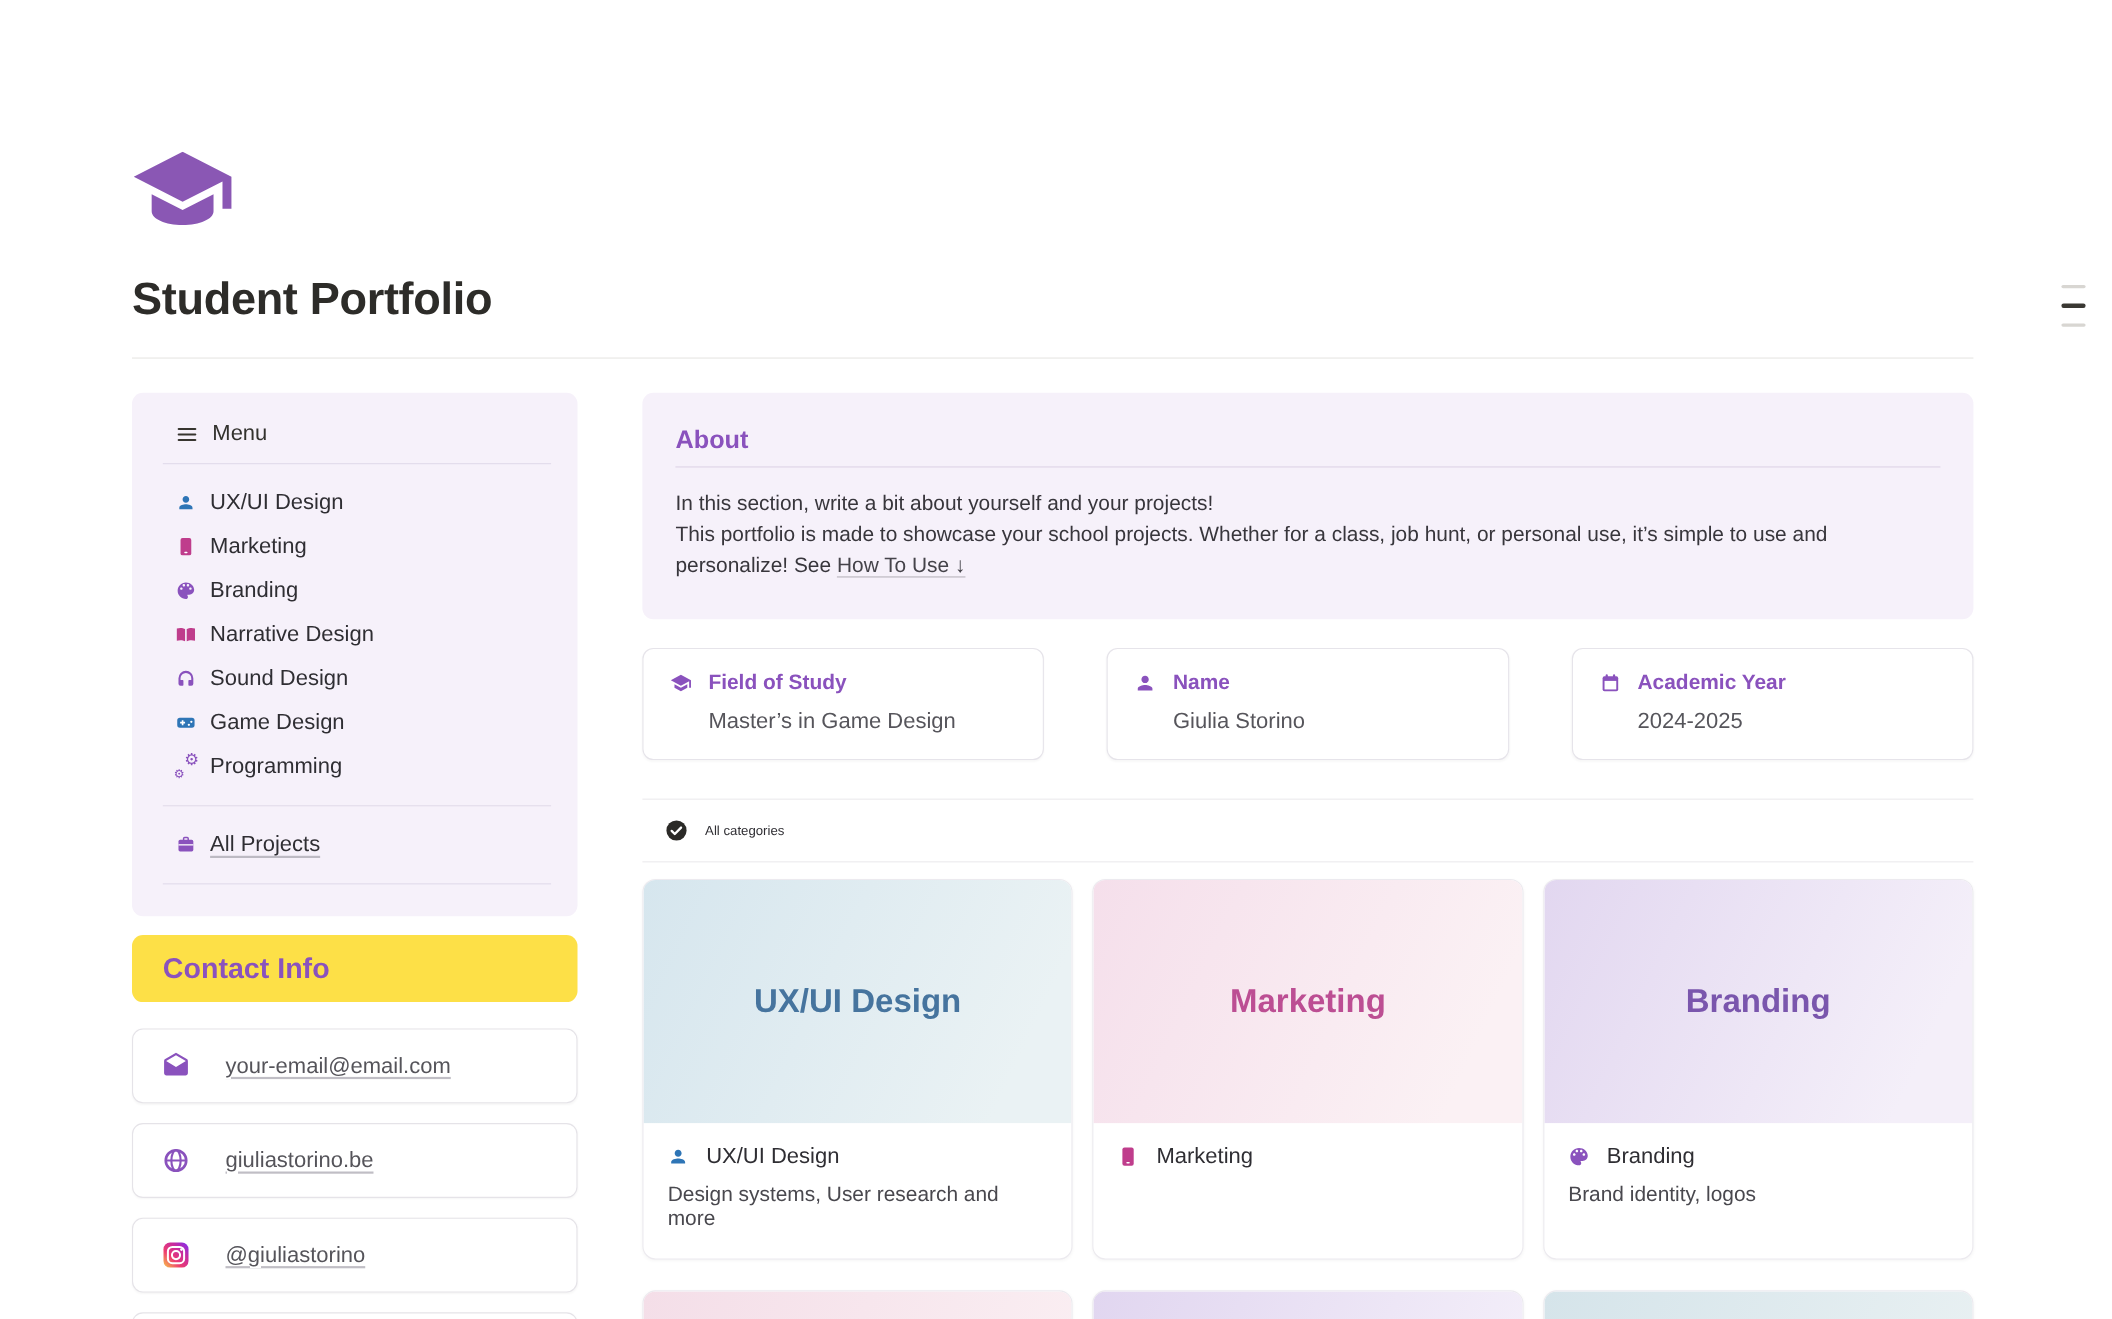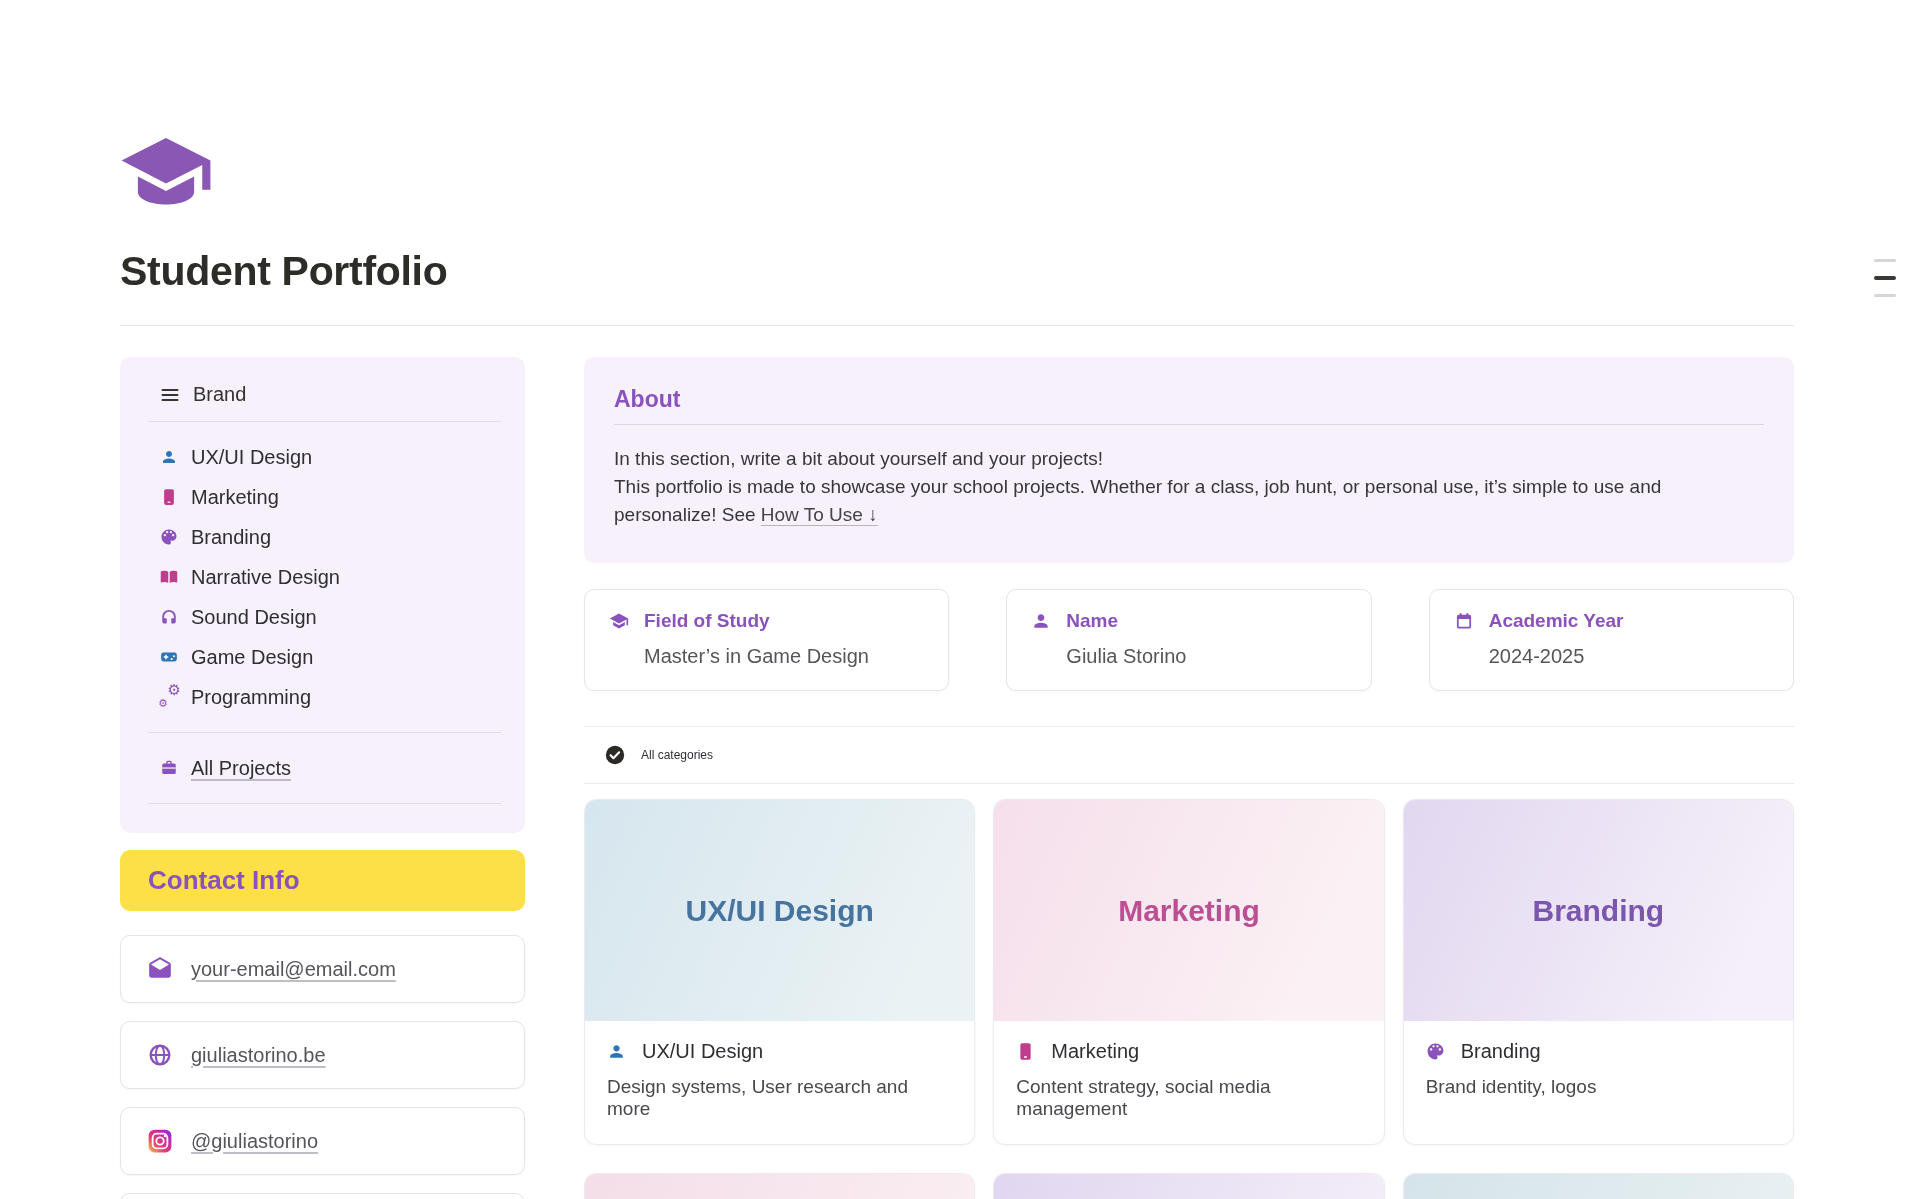--- a/index.html
+++ b/index.html
@@ -33,21 +33,21 @@
   .ic-blue{fill:#2e75b6;}
   .ic-pink{fill:#bf3d8c;}
   .ic-purple{fill:#8a52bd;}
   .link-underline{text-decoration:underline;text-decoration-color:#bdbac3;text-underline-offset:4px;}
   .gears{position:relative;display:inline-block;width:18px;height:18px;flex:0 0 18px;color:#8a52bd;font-family:"DejaVu Sans",sans-serif;line-height:1;}
   .gears .g1{position:absolute;right:-3px;top:-5px;font-size:15px;}
   .gears .g2{position:absolute;left:-2px;bottom:-3px;font-size:11px;}
 
   
   .contact-head{background:#fde047;border-radius:10px;margin-top:17px;padding:15px 0 15px 28px;font-size:26px;font-weight:700;color:#8a52bd;}
-  .contact-card{margin-top:18px;background:#fff;border:1px solid #e5e3e8;border-radius:10px;height:66px;display:flex;align-items:center;gap:18px;padding-left:26px;box-shadow:0 1px 2px rgba(0,0,0,.04);cursor:pointer;}
+  .contact-card{margin-top:18px;background:#fff;border:1px solid #e5e3e8;border-radius:10px;height:66px;display:flex;align-items:center;gap:32px;padding-left:26px;box-shadow:0 1px 2px rgba(0,0,0,.04);cursor:pointer;}
   .contact-card.first{margin-top:24px;}
   .ci{width:26px;height:26px;flex:0 0 26px;}
   .contact-label{font-size:20px;color:#55545a;text-decoration:underline;text-decoration-color:#c0bec5;text-underline-offset:4px;}
 
   
   .about-card{background:#f6f1fa;border-radius:10px;padding:26px 30px 22px;}
   .about-title{margin:0 0 9px;font-size:23px;font-weight:700;color:#8a52bd;line-height:32px;}
   .about-divider{border:none;border-top:1px solid #ddd3e6;margin:0 0 20px;}
   .about-p{margin:0 0 12px;font-size:19px;line-height:28px;color:#38363c;max-width:1160px;}
   .about-p.last{margin:0;}
@@ -111,21 +111,21 @@
 
     <div class="columns">
 
       <div class="sidebar">
 
         <div class="menu-card">
           <div class="menu-head">
             <svg viewBox="0 0 24 24" fill="none">
                 <path d="M3 6h18M3 12h18M3 18h18" stroke="#37352f" stroke-width="2.4" stroke-linecap="round"></path>
               </svg>
-            <span>Brand</span>
+            <span>Menu</span>
           </div>
           <hr class="menu-divider">
 
           <div class="menu-item">
             <svg class="mi ic-blue" viewBox="0 0 24 24">
                 <path d="M12 12c2.21 0 4-1.79 4-4s-1.79-4-4-4-4 1.79-4 4 1.79 4 4 4zm0 2c-2.67 0-8 1.34-8 4v2h16v-2c0-2.66-5.33-4-8-4z"></path>
               </svg>
             <span>UX/UI Design</span>
           </div>
 
@@ -312,21 +312,20 @@
               <span class="cat-title">Marketing</span>
             </div>
             <div class="cat-body">
               <div class="cat-label-row">
                 <svg class="ci2 ic-pink" viewBox="0 0 24 24">
                     <rect x="5.5" y="1.5" width="13" height="21" rx="2.4"></rect>
                     <rect x="10" y="18" width="4" height="1.8" rx=".9" fill="#fff"></rect>
                   </svg>
                 <span>Marketing</span>
               </div>
-              <div class="cat-desc">Content strategy, social media management</div>
             </div>
           </div>
 
           <div class="cat-card th-purple">
             <div class="cat-header">
               <span class="cat-title">Branding</span>
             </div>
             <div class="cat-body">
               <div class="cat-label-row">
                 <svg class="ci2 ic-purple" viewBox="0 0 24 24">

